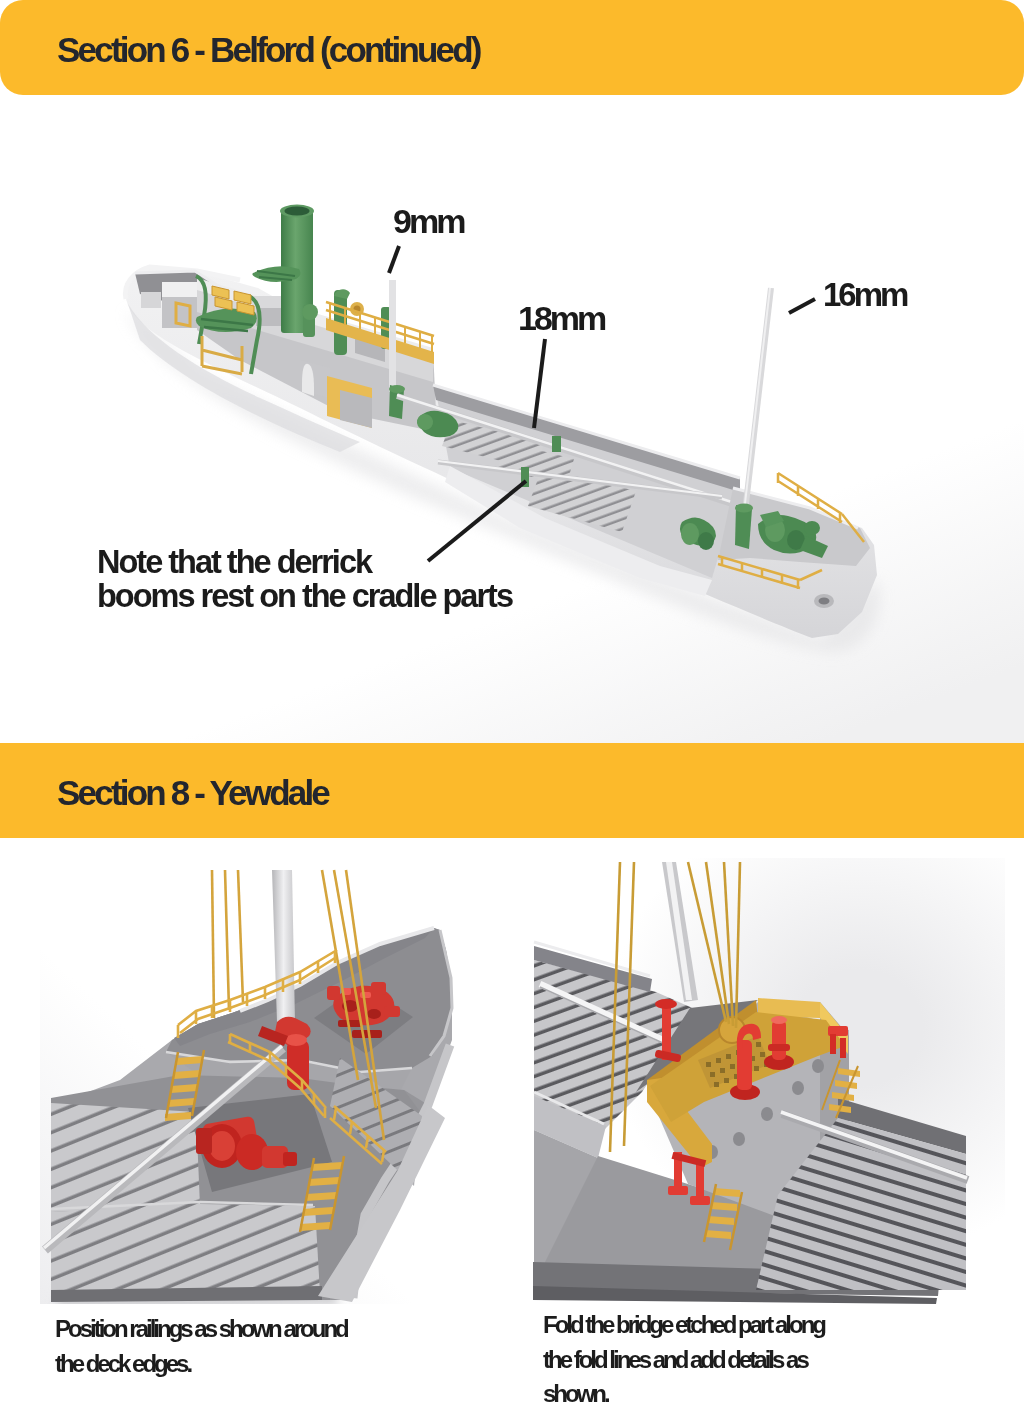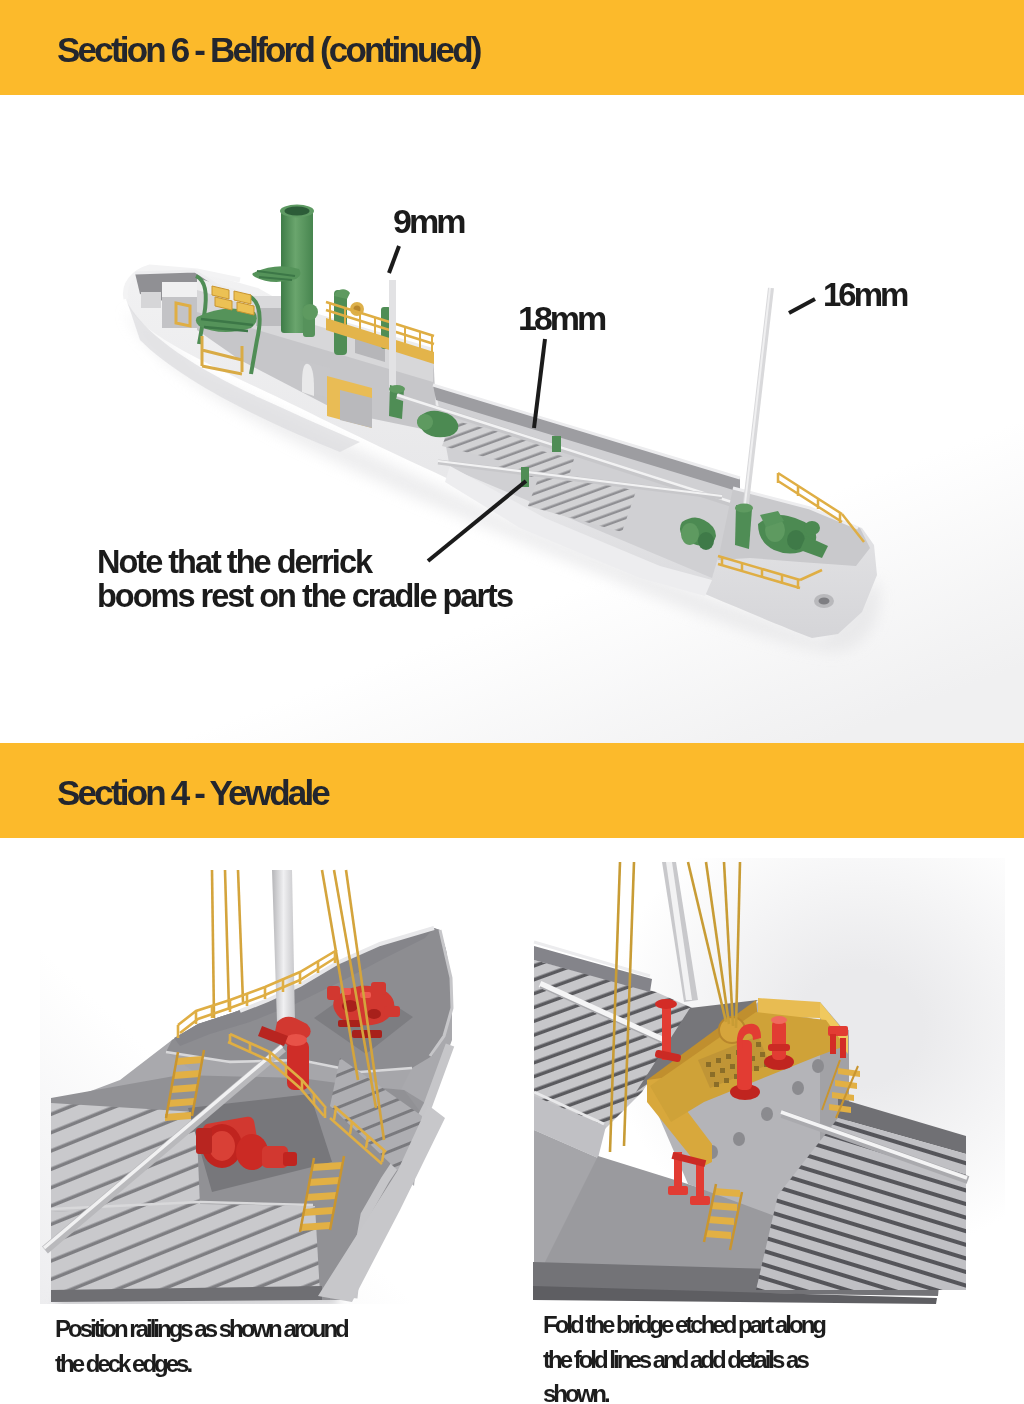--- a/index.html
+++ b/index.html
@@ -7,21 +7,21 @@
  font-family:"Liberation Sans",sans-serif;}
 .bar{position:absolute;left:0;width:1024px;background:#fcba2b;}
 .bar h2{margin:0;padding:0;font-size:35px;font-weight:bold;color:#23262e;
  letter-spacing:-2.8px;line-height:35px;}
 .cap{position:absolute;font-size:24px;font-weight:bold;color:#1c1c1c;line-height:34.5px;letter-spacing:-3px;}
 svg{position:absolute;display:block;}
 </style>
 </head>
 <body>
 
-<div class="bar" style="top:0;height:95px;">
+<div class="bar" style="top:0;height:95px;border-radius:23px;">
   <h2 style="position:absolute;left:57px;top:32px;">Section 6 - Belford (continued)</h2>
 </div>
 
 <svg id="fig1" width="1024" height="648" viewBox="0 95 1024 648" style="left:0;top:95px;">
 <defs>
 <linearGradient id="bgg1" x1="0.2" y1="0" x2="0.8" y2="1">
   <stop offset="0.72" stop-color="#ffffff"></stop>
         <stop offset="1" stop-color="#f0f0f1"></stop>
 </linearGradient>
 <linearGradient id="hullg" x1="0" y1="0" x2="0" y2="1">
@@ -167,21 +167,21 @@
 </g>
 <g stroke="#1b1b1b" stroke-width="4" fill="none">
 <path d="M399,246 L389,273"></path>
 <path d="M545,339 L534,428"></path>
 <path d="M789,313 L815,299"></path>
 <path d="M428,561 L526,481"></path>
 </g>
 </svg>
 
 <div class="bar" style="top:743px;height:95px;">
-  <h2 style="position:absolute;left:57px;top:32px;">Section 4 - Yewdale</h2>
+  <h2 style="position:absolute;left:57px;top:32px;">Section 8 - Yewdale</h2>
 </div>
 
 <svg id="fig2" width="470" height="446" viewBox="40 858 470 446" style="left:40px;top:858px;">
 <defs>
 <linearGradient id="bgg2" x1="1" y1="0" x2="0" y2="1">
   <stop offset="0.6" stop-color="#ffffff"></stop>
         <stop offset="1" stop-color="#ededef"></stop>
 </linearGradient>
 <pattern id="plk2" width="500" height="17" patternUnits="userSpaceOnUse" patternTransform="rotate(-22)">
   <rect width="500" height="17" fill="#c9c9cc"></rect>

